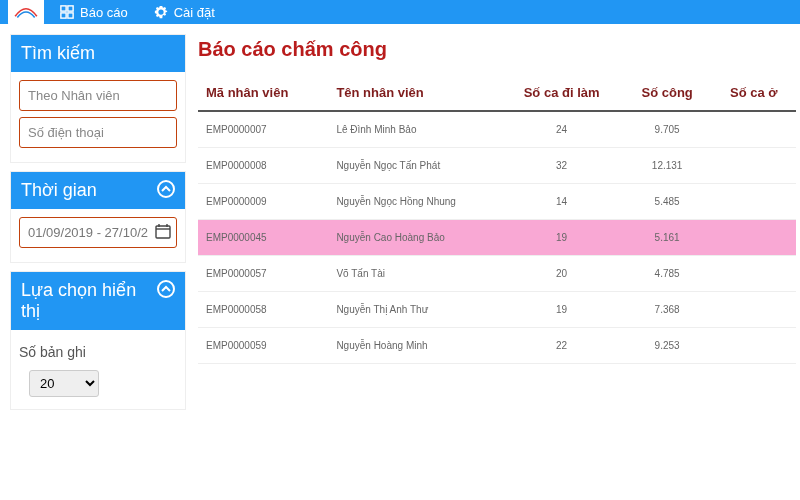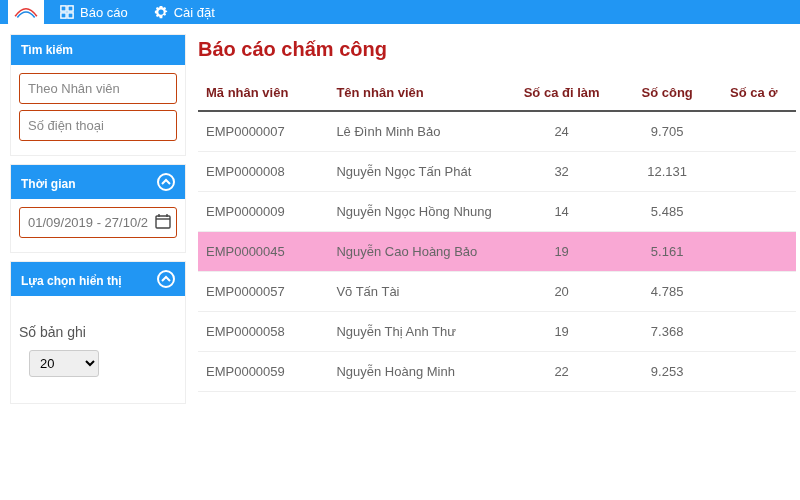--- a/index.html
+++ b/index.html
@@ -5,37 +5,37 @@
   *{box-sizing:border-box;margin:0;padding:0;font-family:Arial,Helvetica,sans-serif}
   body{background:#fff;width:800px;height:500px;overflow:hidden;font-size:13px;color:#555}
   .topnav{background:#2196f3;height:24px;display:flex;align-items:center;padding:0 8px;gap:6px}
   .logo{width:36px;height:30px;background:#fff;border-radius:4px;display:flex;align-items:center;justify-content:center;font-size:8px;color:#2196f3;font-weight:bold}
   .logo svg{width:26px;height:20px}
   .nav-item{display:flex;align-items:center;gap:6px;color:#fff;padding:6px 10px;cursor:pointer;font-size:13px}
   .nav-item .icon{display:inline-flex}
   .page{display:flex;gap:12px;padding:10px 4px 10px 10px}
   .sidebar{width:176px;flex:none;display:flex;flex-direction:column;gap:8px}
   .panel{border:1px solid #eee}
-  .panel-hd{background:#2196f3;color:#fff;padding:8px 10px;font-weight:bold;font-size:12px;display:flex;align-items:flex-end;justify-content:space-between}
+  .panel-hd{background:#2196f3;color:#fff;padding:8px 10px;font-weight:normal;font-size:18px;display:flex;align-items:flex-start;justify-content:space-between}
   .panel-bd{background:#fff;padding:8px}
-  .panel-bd.plain{padding:22px 4px}
+  .panel-bd.plain{padding:8px 4px}
   input[type=text]{width:100%;padding:7px 8px;border:1px solid #c2410c;border-radius:3px;font-size:13px;margin-bottom:6px;color:#777}
   input[type=text]::placeholder{color:#888}
   .date-wrap{position:relative}
   .date-wrap .cal-icon{position:absolute;right:6px;top:6px;color:#555}
   .records-label{padding:6px 4px;color:#555;font-size:14px}
   select{width:70px;padding:4px 6px;border:1px solid #ccc;border-radius:3px;font-size:13px;margin:4px 0 4px 14px}
   .chev{width:18px;height:18px;border:2px solid #fff;border-radius:50%;display:flex;align-items:center;justify-content:center}
   .chev svg{width:10px;height:10px}
   .main{flex:1;min-width:0}
   h2{font-weight:bold;color:#b91c1c;font-size:20px;margin:4px 0 14px 0}
   table{width:100%;border-collapse:collapse}
   th{text-align:left;padding:10px 8px;color:#7f1d1d;font-size:13px;border-bottom:2px solid #555;white-space:nowrap}
   th.num{text-align:center}
-  td{padding:12px 8px;border-bottom:1px solid #eee;color:#666;font-size:13px;vertical-align:top}
+  td{padding:12px 8px;border-bottom:1px solid #eee;color:#666;font-size:10px;vertical-align:top}
   td.num{text-align:center}
   tbody tr.hl{background:#f9a8d4}
   .namecol{max-width:130px}
 </style>
 </head>
 <body>
 
 <div class="topnav">
   <div class="logo">
     <svg viewBox="0 0 48 32">

